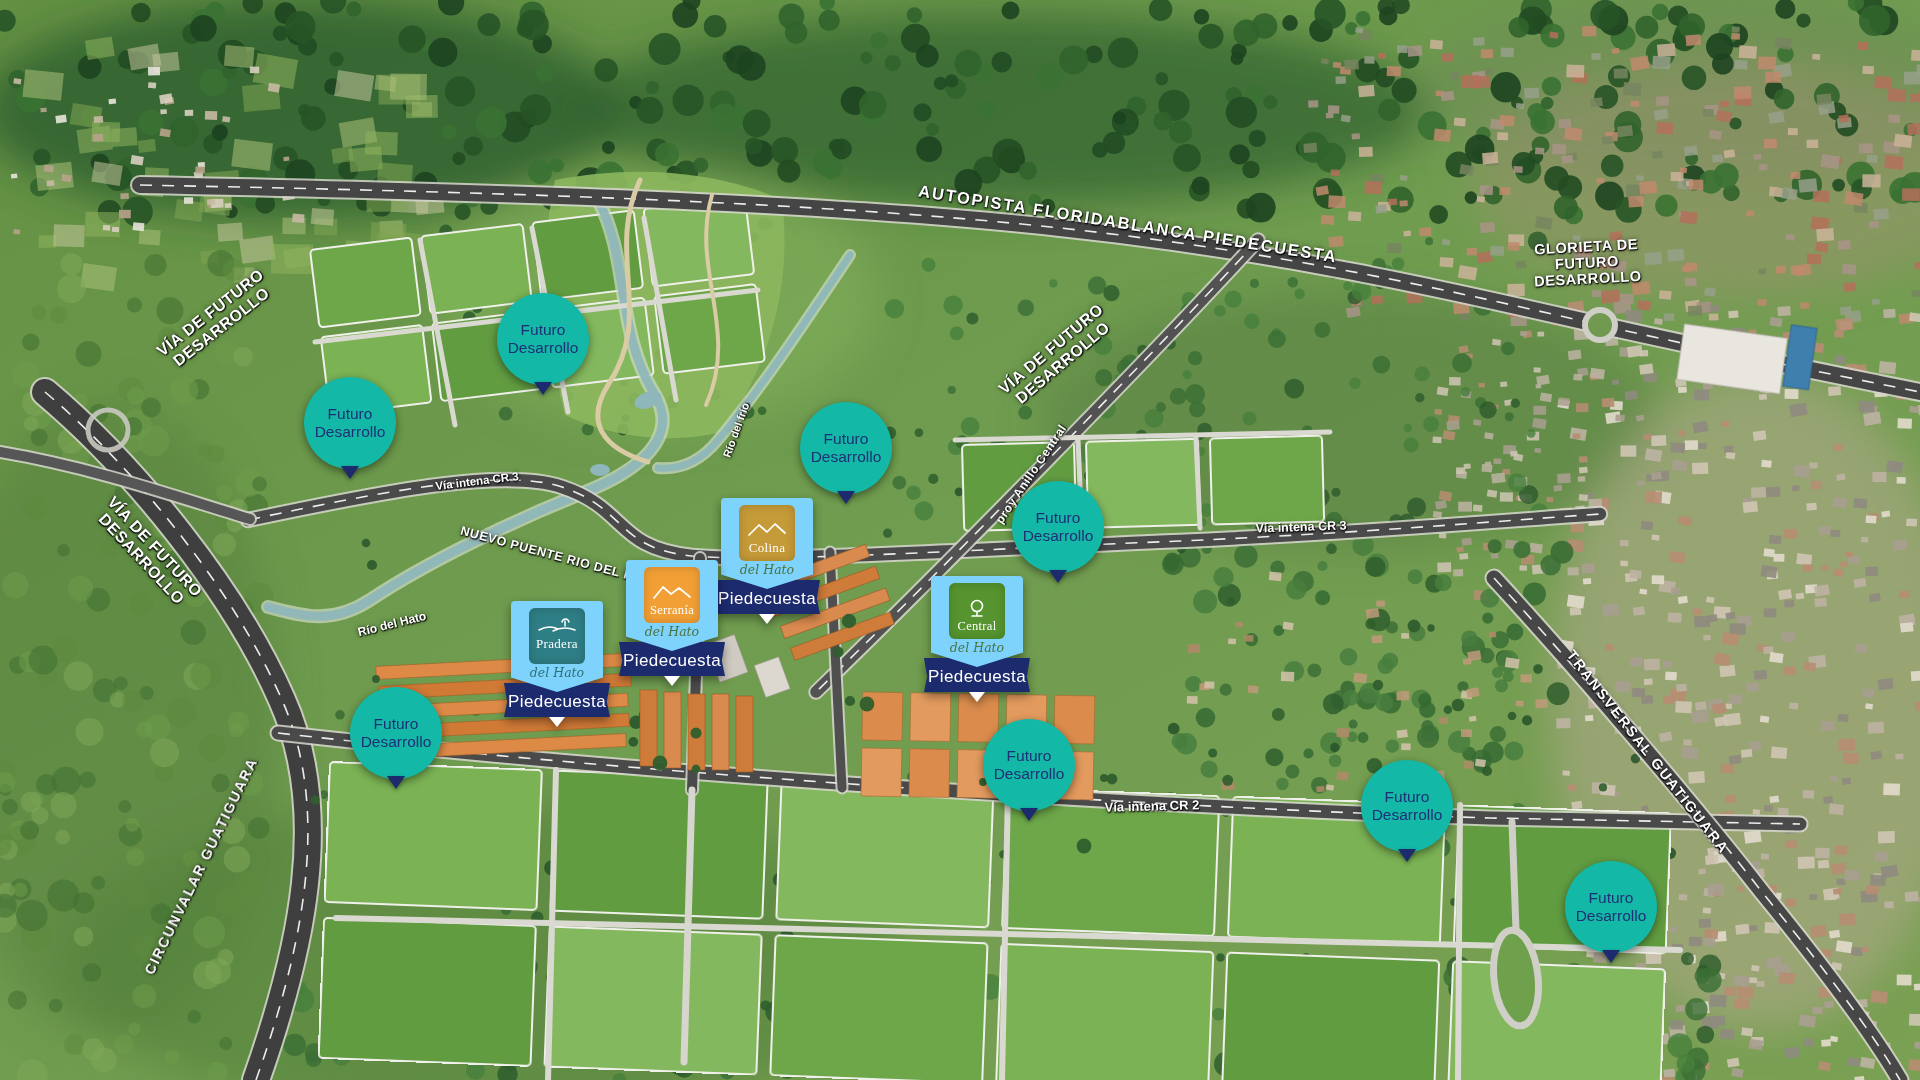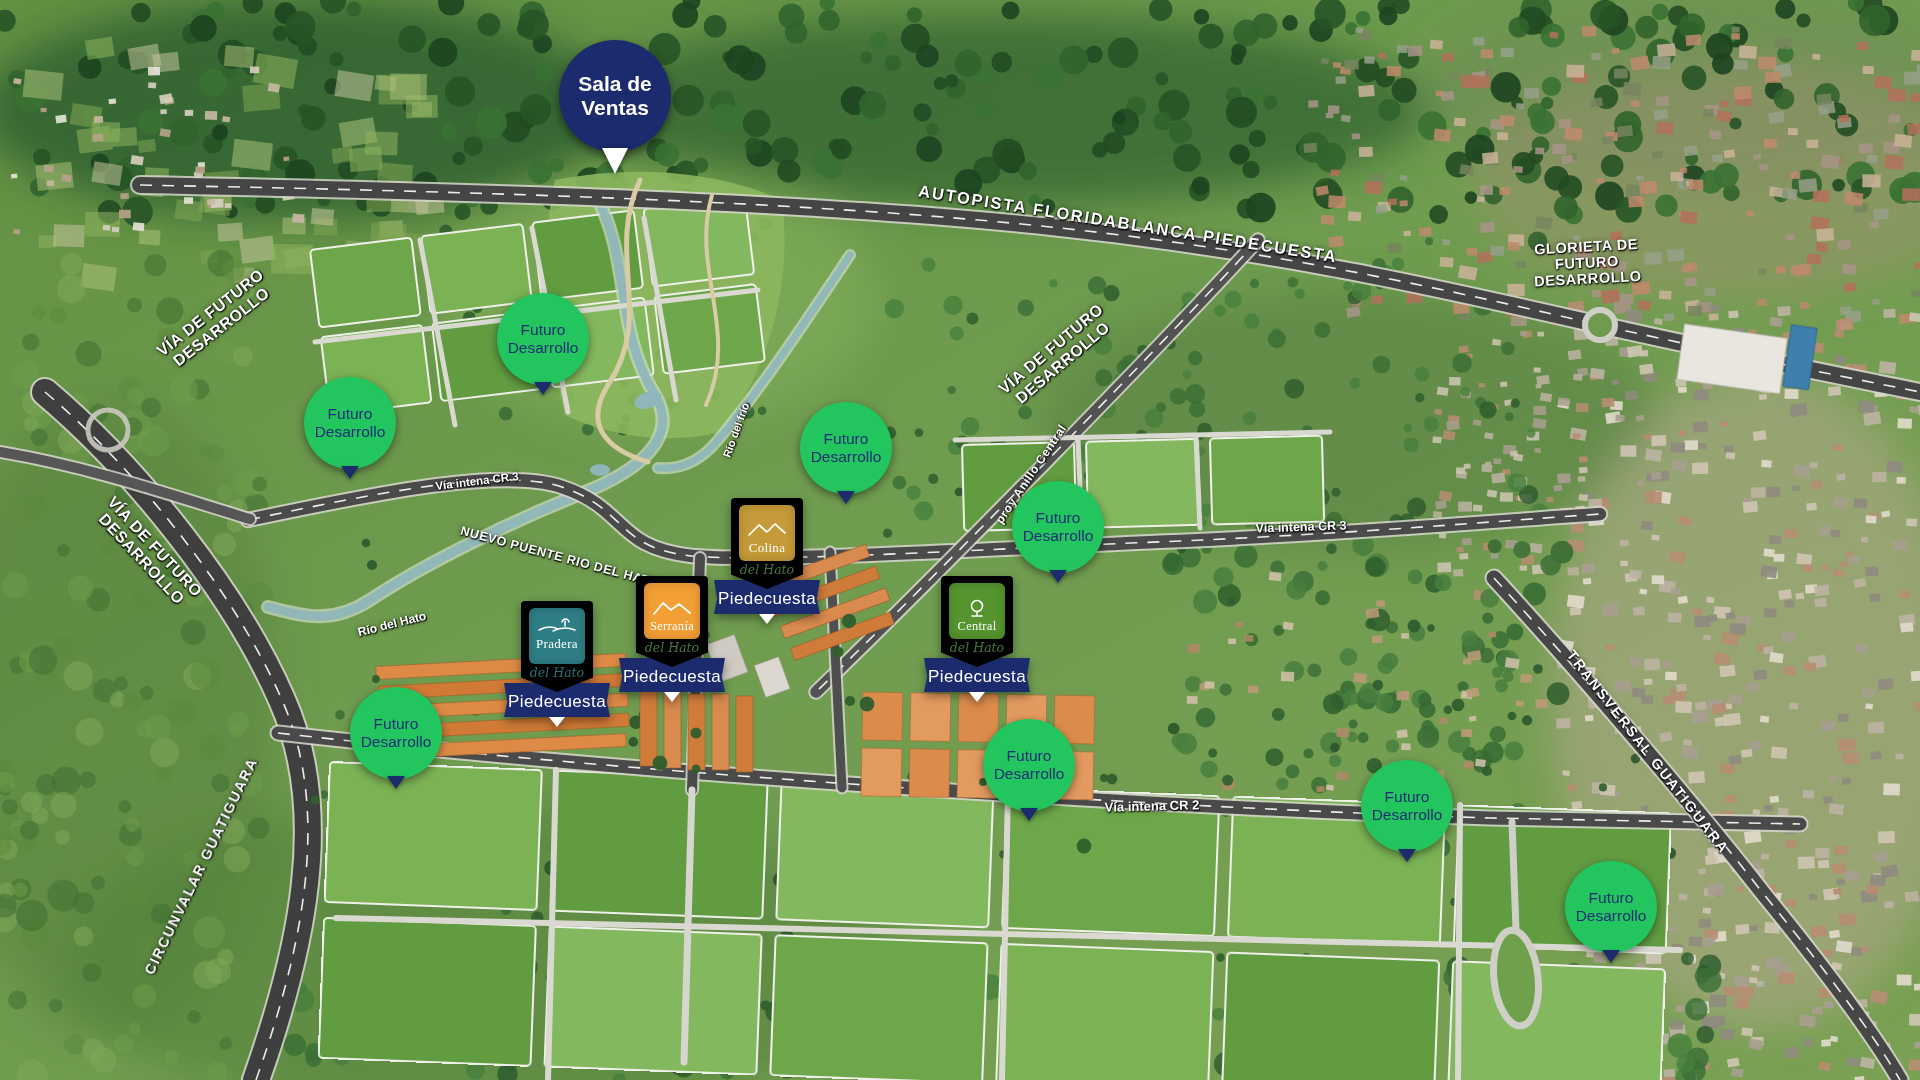--- a/index.html
+++ b/index.html
@@ -8,41 +8,41 @@
   #terrain{position:absolute;inset:0;}
 
   
   .rlabel{position:absolute;color:#fff;font-weight:bold;white-space:nowrap;
           text-shadow:0 1px 2px rgba(0,0,0,.9),0 0 5px rgba(0,0,0,.55),1px 1px 1px rgba(0,0,0,.8);
           transform-origin:center;z-index:30;}
   .rlabel.multi{white-space:normal;text-align:center;line-height:1.12;}
 
   
   .pin{position:absolute;z-index:60;transform:translate(-50%,-50%);text-align:center;}
-  .pin .circle{width:92px;height:92px;border-radius:50%;background:#22c55e;
+  .pin .circle{width:92px;height:92px;border-radius:50%;background:#14b8a6;
         display:flex;align-items:center;justify-content:center;color:#1d3076;
         font-size:15.5px;line-height:1.18;box-shadow:0 3px 8px rgba(0,0,0,.45);}
   .pin .tip{width:0;height:0;margin:-3px auto 0;border:9px solid transparent;
         border-bottom:none;border-top:13px solid #1c2a6e;
         filter:drop-shadow(0 2px 2px rgba(0,0,0,.4));}
 
   
   .sala{position:absolute;z-index:70;transform:translate(-50%,0);text-align:center;}
   .sala .circle{width:112px;height:112px;border-radius:50%;background:#1e2b76;
         display:flex;align-items:center;justify-content:center;color:#fff;
         font-size:21px;line-height:1.15;font-weight:bold;box-shadow:0 4px 10px rgba(0,0,0,.5);
         padding:0 10px;box-sizing:border-box;}
   .sala .tip{width:0;height:0;margin:-4px auto 0;border:13px solid transparent;
         border-bottom:none;border-top:26px solid #fff;
         filter:drop-shadow(0 2px 3px rgba(0,0,0,.45));}
 
   
   .card-marker{position:absolute;z-index:65;width:106px;transform:translate(-50%,0);
         text-align:center;filter:drop-shadow(0 4px 5px rgba(0,0,0,.4));}
-  .card-white{position:relative;z-index:2;width:72px;margin:0 auto;background:#000000;
+  .card-white{position:relative;z-index:2;width:92px;margin:0 auto;background:#7dd3fc;
         padding:7px 0 12px;border-radius:4px 4px 0 0;
         clip-path:polygon(0 0,100% 0,100% 84%,50% 100%,0 84%);}
   .logo-square{width:56px;height:56px;margin:0 auto;border-radius:6px;
         display:flex;flex-direction:column;align-items:center;justify-content:flex-end;
         padding-bottom:5px;box-sizing:border-box;box-shadow:inset 0 0 10px rgba(0,0,0,.18);}
   .logo-art{width:42px;height:20px;display:block;margin:0 auto;}
   .logo-name{color:#fff;font-family:"Liberation Serif",serif;font-size:13px;letter-spacing:.3px;}
   .script{margin-top:1px;font-family:"DejaVu Serif",serif;font-style:italic;
         font-size:12.5px;color:#4a7342;}
   .pradera .script{color:#2f7077;}
@@ -2137,24 +2137,20 @@
   <div class="rlabel" style="left:1301px;top:527px;font-size:12.5px;transform:translate(-50%,-50%) rotate(-2deg);">Vía intena CR 3</div>
 
   <div class="rlabel" style="left:1152px;top:806px;font-size:13px;transform:translate(-50%,-50%) rotate(-1.5deg);">Vía intena CR 2</div>
 
   <div class="rlabel" style="left:560px;top:557px;font-size:12.5px;letter-spacing:.6px;transform:translate(-50%,-50%) rotate(15deg);">NUEVO PUENTE RIO DEL HATO</div>
 
   <div class="rlabel" style="left:392px;top:624px;font-size:12px;transform:translate(-50%,-50%) rotate(-14deg);">Río del Hato</div>
 
   <div class="rlabel" style="left:736px;top:430px;font-size:11px;transform:translate(-50%,-50%) rotate(-70deg);">Río del frío</div>
 
-  <div class="sala" style="left:615px;top:40px;">
-    <div class="circle" style="background: rgb(28, 42, 110);">Sala de Ventas</div>
-    <div class="tip"></div>
-  </div>
 
   <div class="pin" style="left:543px;top:344px;">
     <div class="circle">Futuro Desarrollo</div>
     <div class="tip" style="border-top-color: rgb(28, 42, 110);"></div>
   </div>
   <div class="pin" style="left:350px;top:428px;">
     <div class="circle">Futuro Desarrollo</div>
     <div class="tip" style="border-top-color: rgb(28, 42, 110);"></div>
   </div>
   <div class="pin" style="left:846px;top:453px;">
@@ -2189,21 +2185,21 @@
           <path d="M3 15 L13 5 L21 12 L29 4 L39 13" fill="none" stroke="#fff" stroke-width="1.7" stroke-linecap="round" stroke-linejoin="round"></path>
         </svg>
         <div class="logo-name">Colina</div>
       </div>
       <div class="script">del Hato</div>
     </div>
     <div class="ribbon" style="background: rgb(28, 42, 110);">Piedecuesta</div>
     <div class="card-tip"></div>
   </div>
 
-  <div class="card-marker" style="left:672px;top:576px;">
+  <div class="card-marker" style="left:672px;top:560px;">
     <div class="card-white">
       <div class="logo-square" style="background: rgb(242, 159, 53);">
         <svg class="logo-art" viewBox="0 0 42 20">
           <path d="M3 15 L12 4 L20 11 L28 5 L39 14" fill="none" stroke="#fff" stroke-width="1.7" stroke-linecap="round" stroke-linejoin="round"></path>
         </svg>
         <div class="logo-name" style="font-size:12.5px">Serranía</div>
       </div>
       <div class="script">del Hato</div>
     </div>
     <div class="ribbon" style="background: rgb(28, 42, 110);">Piedecuesta</div>

